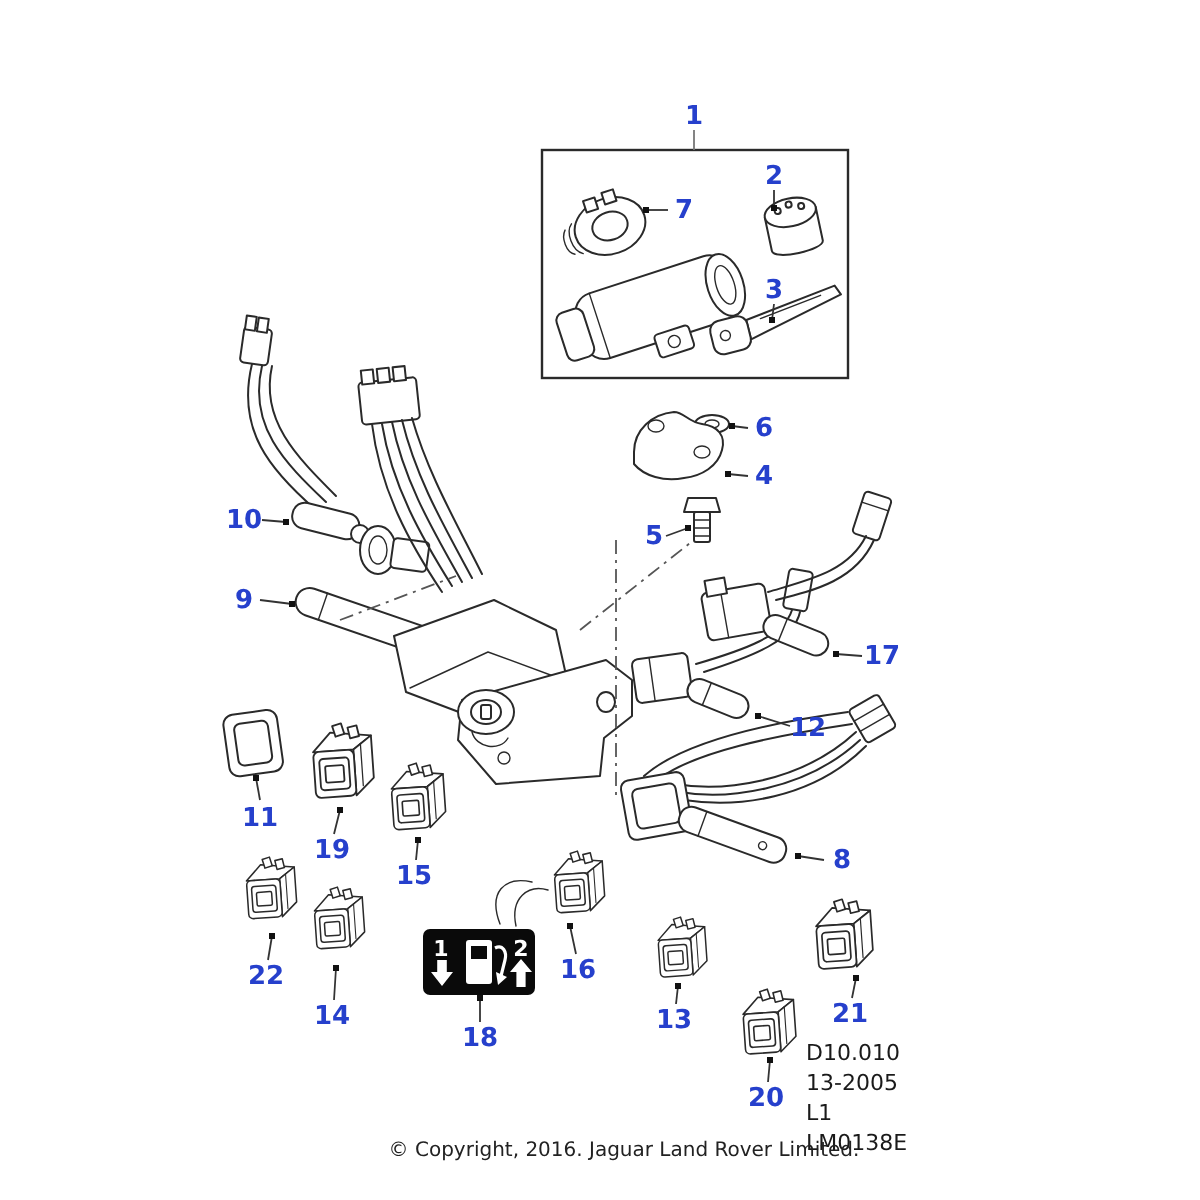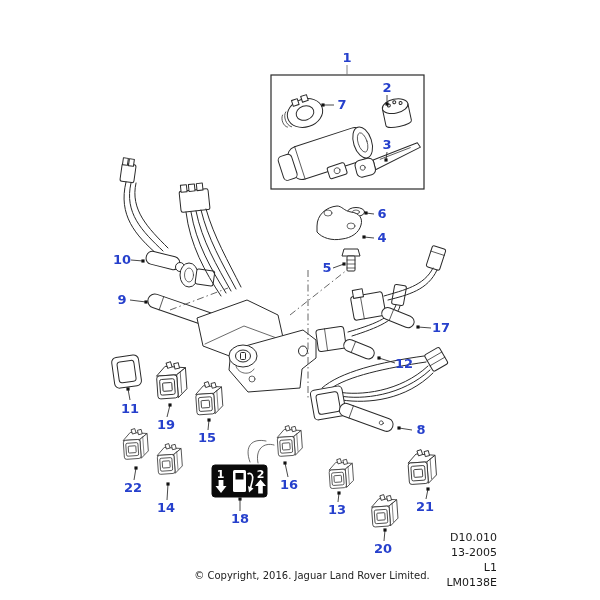--- a/index.html
+++ b/index.html
@@ -9,21 +9,21 @@
   .ln{stroke:#2a2a2a;stroke-width:1;fill:none;stroke-linecap:round;stroke-linejoin:round;}
   .fw{stroke:#2a2a2a;stroke-width:1;fill:#fff;stroke-linejoin:round;}
   .thin{stroke-width:.7;}
   .dd{stroke:#555;stroke-width:.9;fill:none;stroke-dasharray:7 3 1.5 3;}
   .ld{stroke:#333;stroke-width:.9;fill:none;marker-end:url(#dot);}
   .ld2{stroke:#777;stroke-width:.9;fill:none;}
   .co{font-weight:bold;font-size:13px;fill:#2640cc;text-anchor:middle;
       font-family:"DejaVu Sans", sans-serif;}
   .lg{font-weight:bold;font-size:11px;fill:#ffffff;text-anchor:middle;
       font-family:"DejaVu Sans", sans-serif;}
-  .refblock{position:absolute;left:403px;top:530px;width:94px;text-align:right;
+  .refblock{position:absolute;left:403px;top:519px;width:94px;text-align:left;
             font-size:11px;line-height:15px;color:#1a1a1a;}
   .copyright{position:absolute;left:24px;right:0;top:570px;text-align:center;
              font-size:10px;color:#222;}
 </style>
 </head>
 <body>
 
 <div class="stage">
 <svg width="600" height="600" viewBox="0 0 600 600">
   <defs>

